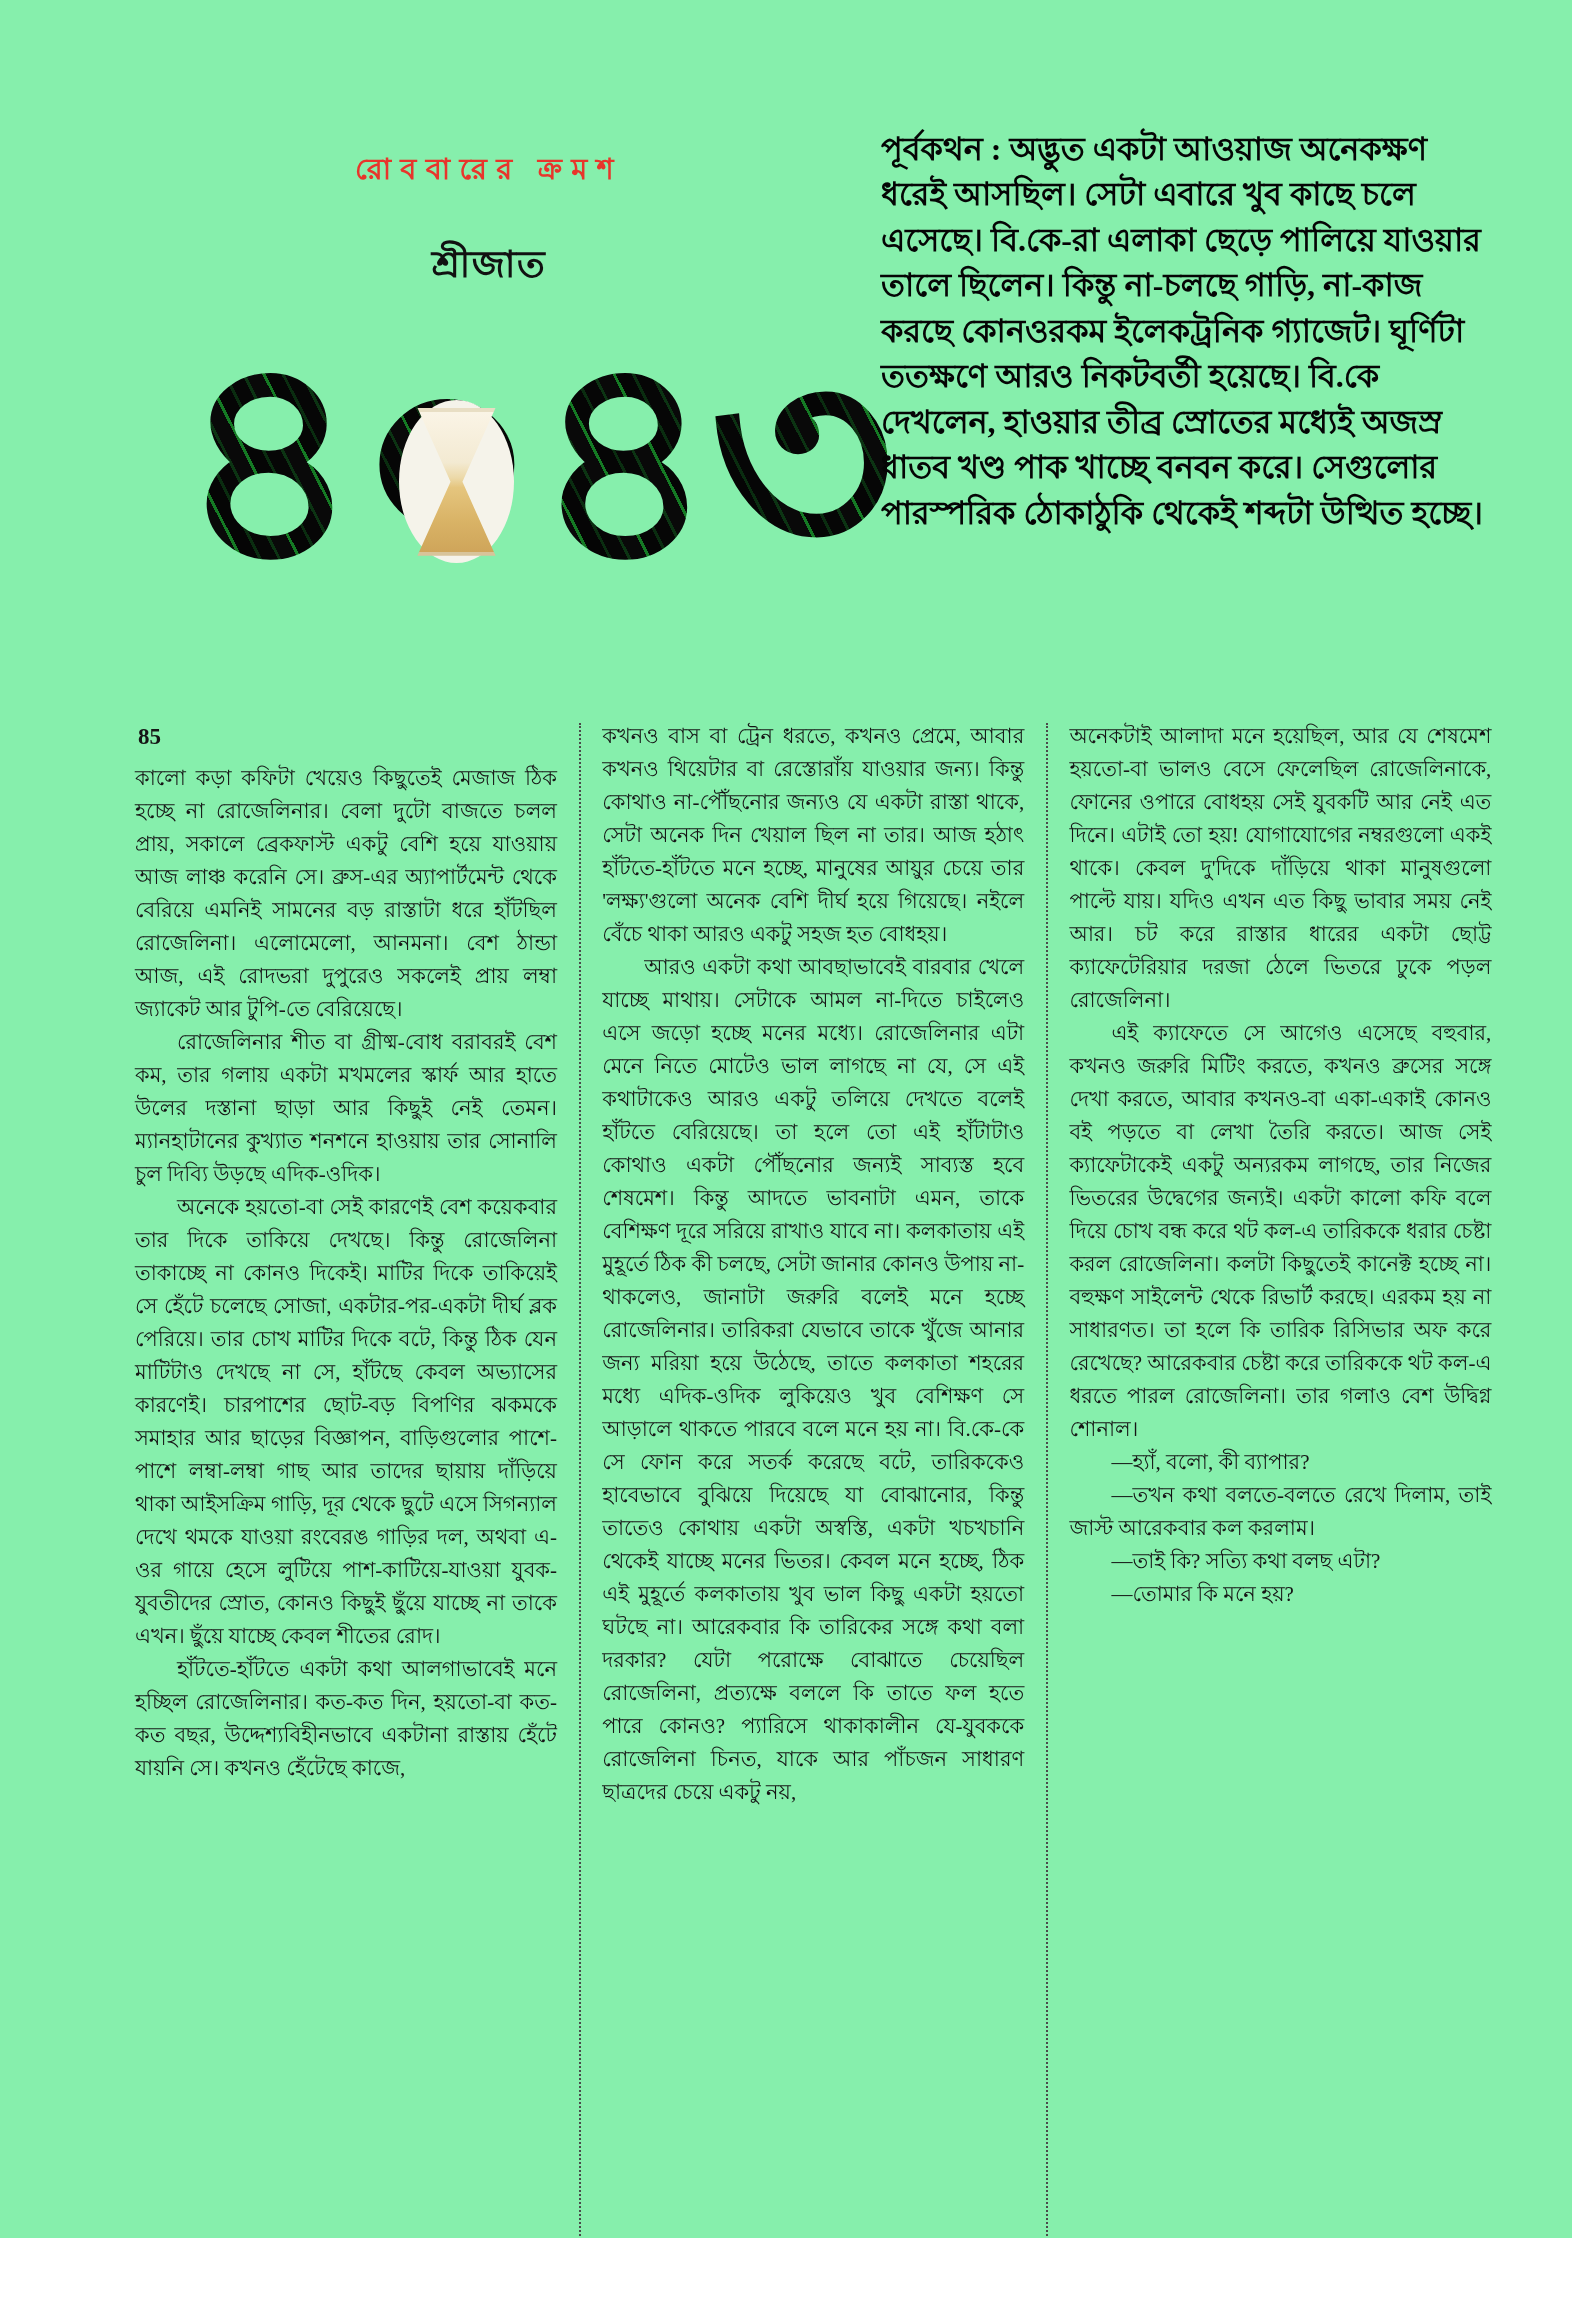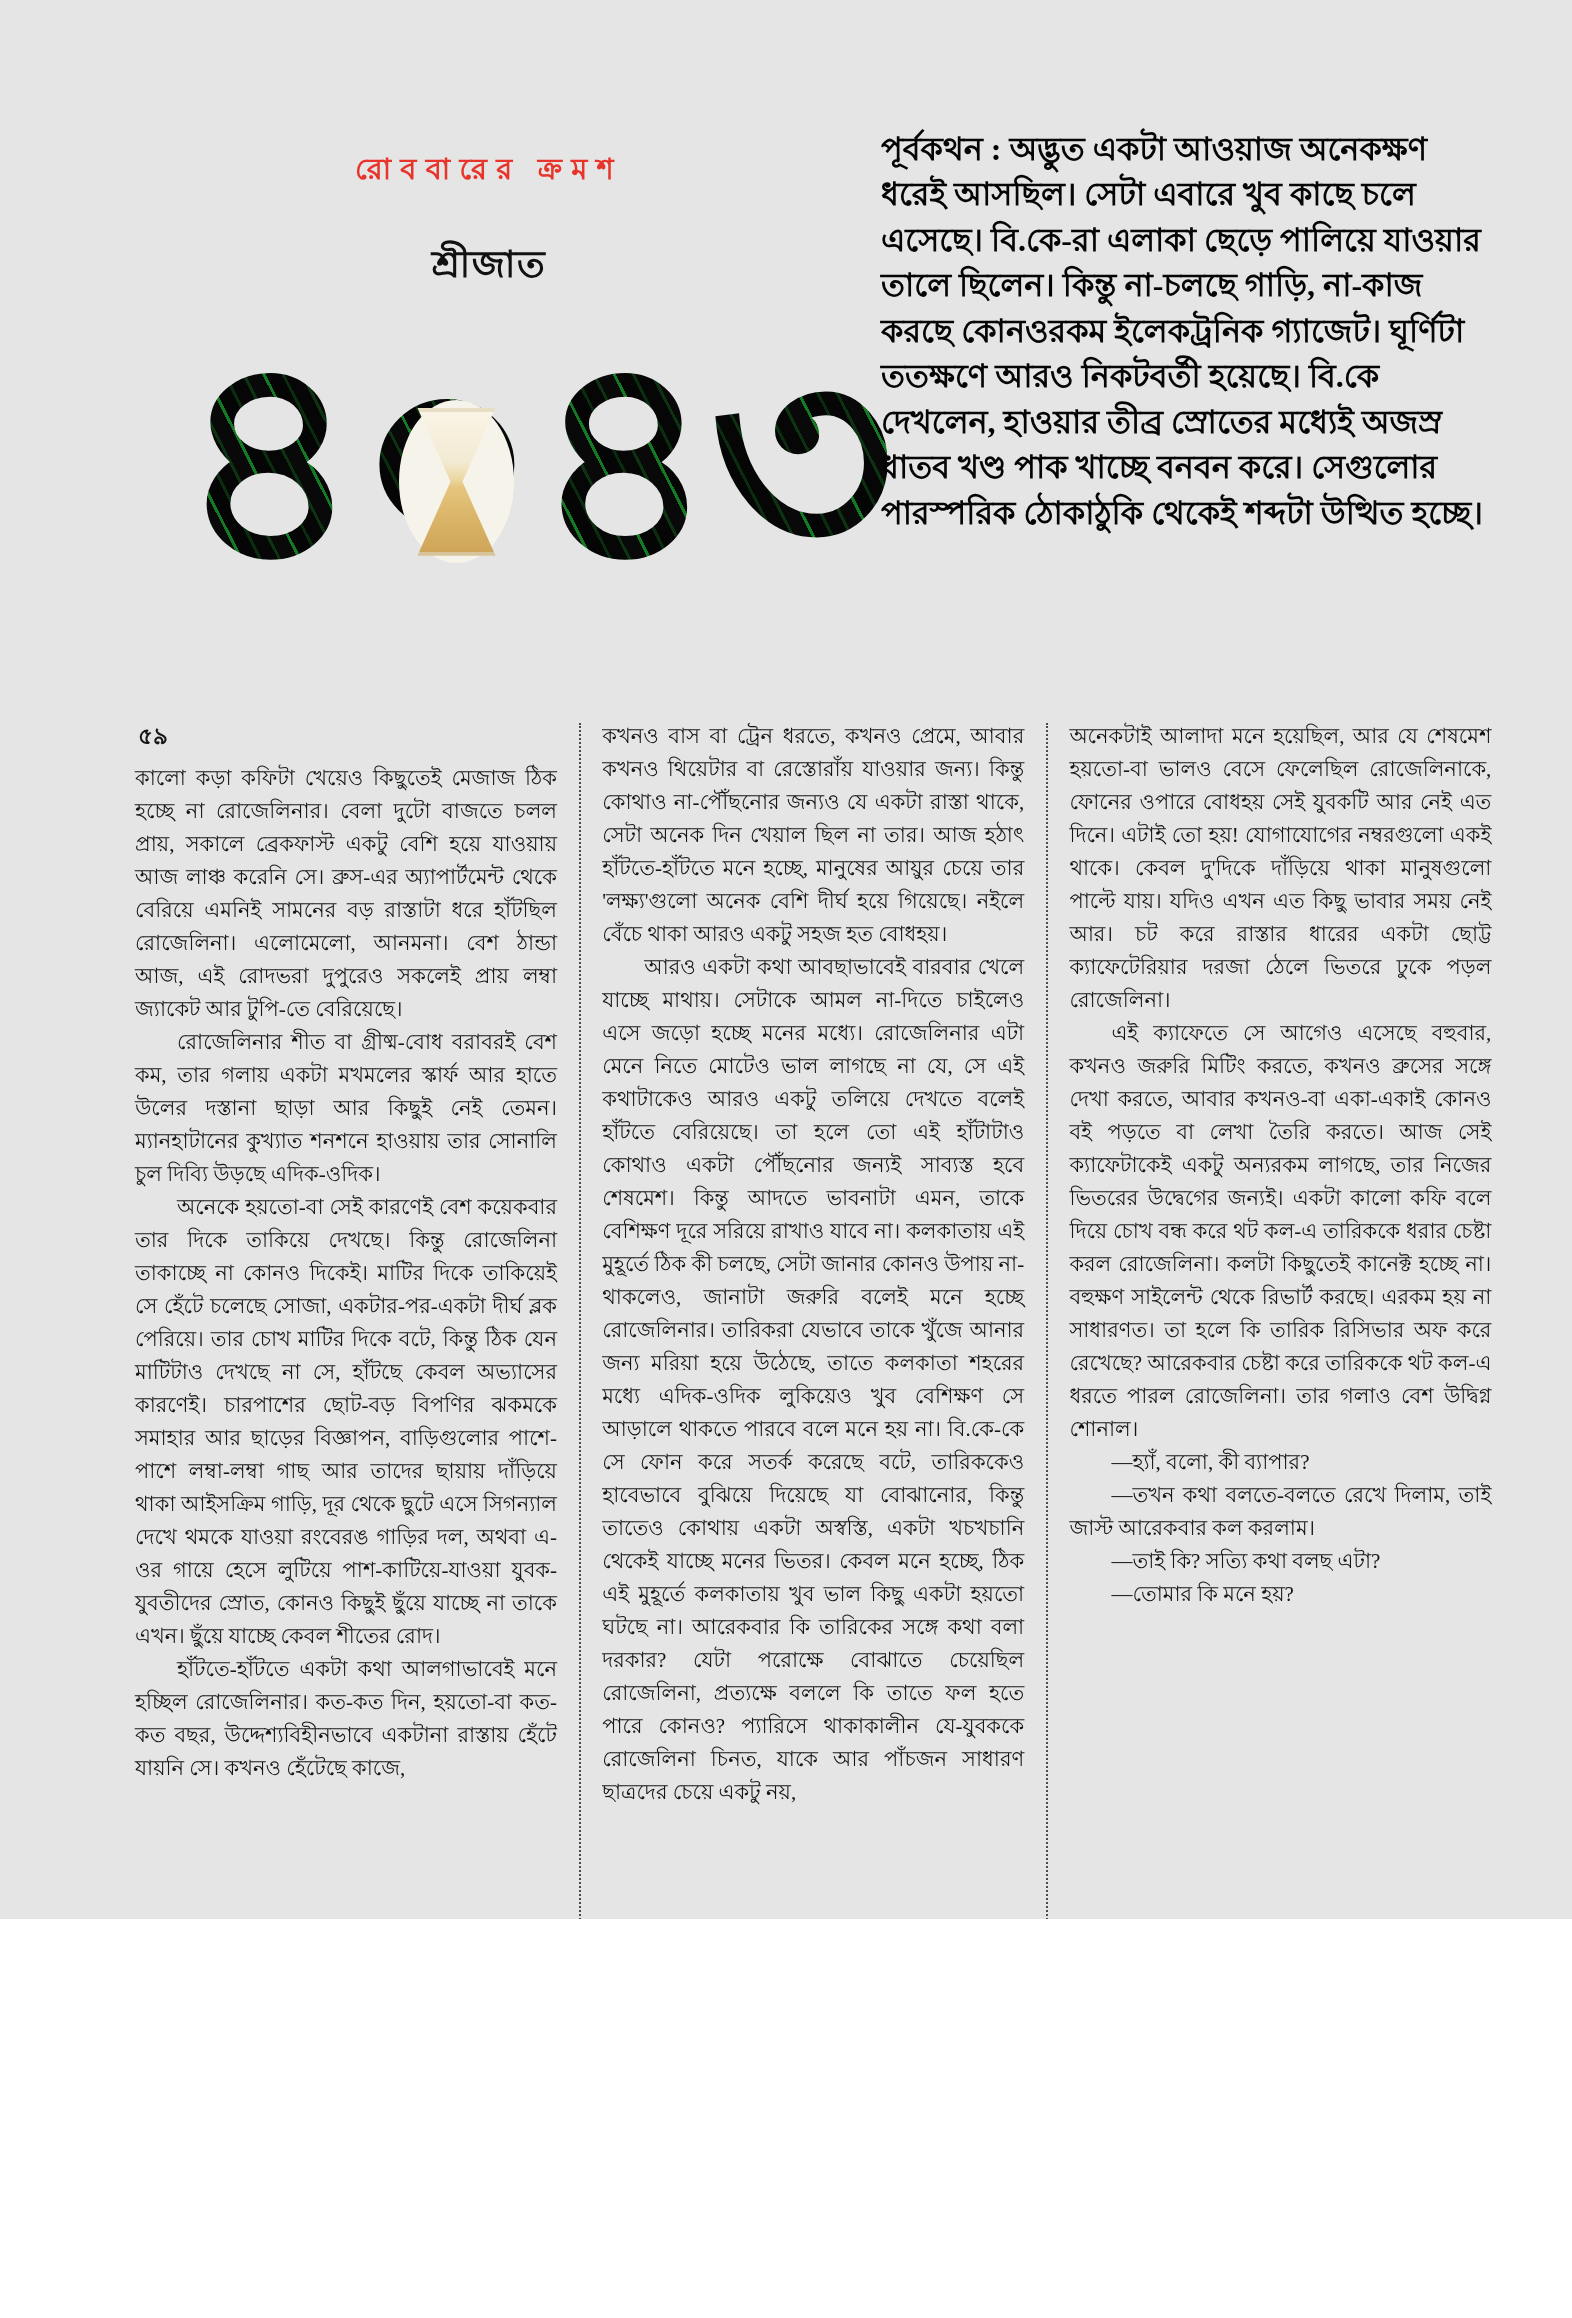--- a/index.html
+++ b/index.html
@@ -1,20 +1,20 @@
 <!DOCTYPE html>
 <html style="font-size:12.3px"><head>
 <meta charset="utf-8">
 <style>
   * { margin:0; padding:0; box-sizing:border-box; }
   html,body { background:#ffffff; }
   .page {
     position:relative;
-    width:1573px; height:1919px;
-    background:#e5e5e5;
+    width:1573px; height:2238px;
+    background:#86efac;
     font-family:"Liberation Serif","DejaVu Serif",serif;
     color:#1c1c1c;
     overflow:hidden;
   }
 
   
   .header-left {
     position:absolute; left:177px; top:146px; width:624px;
     text-align:center;
   }
@@ -115,21 +115,21 @@
       <div class="hourglass">
         <div class="hg-body"></div>
       </div>
     </div>
   </div>
 
   <div class="intro">পূর্বকথন : অদ্ভুত একটা আওয়াজ অনেকক্ষণ ধরেই আসছিল। সেটা এবারে খুব কাছে চলে এসেছে। বি.কে-রা এলাকা ছেড়ে পালিয়ে যাওয়ার তালে ছিলেন। কিন্তু না-চলছে গাড়ি, না-কাজ করছে কোনওরকম ইলেকট্রনিক গ্যাজেট। ঘূর্ণিটা ততক্ষণে আরও নিকটবর্তী হয়েছে। বি.কে দেখলেন, হাওয়ার তীব্র স্রোতের মধ্যেই অজস্র ধাতব খণ্ড পাক খাচ্ছে বনবন করে। সেগুলোর পারস্পরিক ঠোকাঠুকি থেকেই শব্দটা উত্থিত হচ্ছে।</div>
 
   <main class="columns">
     <section class="col">
-      <div class="section-number">৫৯</div>
+      <div class="section-number">85</div>
       <div>
           <p class="para">কালো কড়া কফিটা খেয়েও কিছুতেই মেজাজ ঠিক হচ্ছে না রোজেলিনার। বেলা দুটো বাজতে চলল প্রায়, সকালে ব্রেকফাস্ট একটু বেশি হয়ে যাওয়ায় আজ লাঞ্চ করেনি সে। ব্রুস-এর অ্যাপার্টমেন্ট থেকে বেরিয়ে এমনিই সামনের বড় রাস্তাটা ধরে হাঁটছিল রোজেলিনা। এলোমেলো, আনমনা। বেশ ঠান্ডা আজ, এই রোদভরা দুপুরেও সকলেই প্রায় লম্বা জ্যাকেট আর টুপি-তে বেরিয়েছে।</p>
           <p class="para indent">রোজেলিনার শীত বা গ্রীষ্ম-বোধ বরাবরই বেশ কম, তার গলায় একটা মখমলের স্কার্ফ আর হাতে উলের দস্তানা ছাড়া আর কিছুই নেই তেমন। ম্যানহাটানের কুখ্যাত শনশনে হাওয়ায় তার সোনালি চুল দিব্যি উড়ছে এদিক-ওদিক।</p>
           <p class="para indent">অনেকে হয়তো-বা সেই কারণেই বেশ কয়েকবার তার দিকে তাকিয়ে দেখছে। কিন্তু রোজেলিনা তাকাচ্ছে না কোনও দিকেই। মাটির দিকে তাকিয়েই সে হেঁটে চলেছে সোজা, একটার-পর-একটা দীর্ঘ ব্লক পেরিয়ে। তার চোখ মাটির দিকে বটে, কিন্তু ঠিক যেন মাটিটাও দেখছে না সে, হাঁটছে কেবল অভ্যাসের কারণেই। চারপাশের ছোট-বড় বিপণির ঝকমকে সমাহার আর ছাড়ের বিজ্ঞাপন, বাড়িগুলোর পাশে-পাশে লম্বা-লম্বা গাছ আর তাদের ছায়ায় দাঁড়িয়ে থাকা আইসক্রিম গাড়ি, দূর থেকে ছুটে এসে সিগন্যাল দেখে থমকে যাওয়া রংবেরঙ গাড়ির দল, অথবা এ-ওর গায়ে হেসে লুটিয়ে পাশ-কাটিয়ে-যাওয়া যুবক-যুবতীদের স্রোত, কোনও কিছুই ছুঁয়ে যাচ্ছে না তাকে এখন। ছুঁয়ে যাচ্ছে কেবল শীতের রোদ।</p>
           <p class="para indent">হাঁটতে-হাঁটতে একটা কথা আলগাভাবেই মনে হচ্ছিল রোজেলিনার। কত-কত দিন, হয়তো-বা কত-কত বছর, উদ্দেশ্যবিহীনভাবে একটানা রাস্তায় হেঁটে যায়নি সে। কখনও হেঁটেছে কাজে,</p>
         </div>
     </section>
     <div class="col-sep"></div>
     <section class="col">
       <div>

